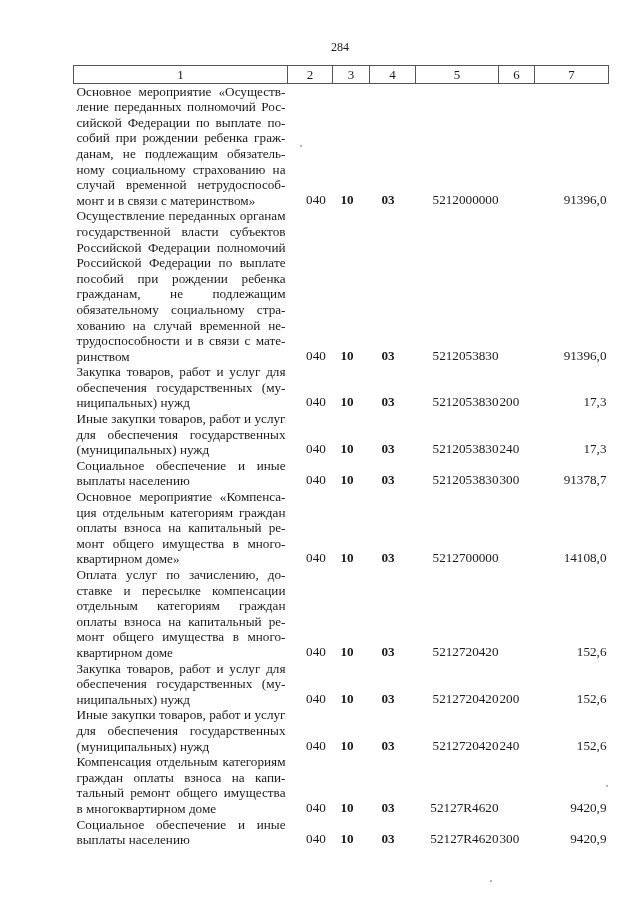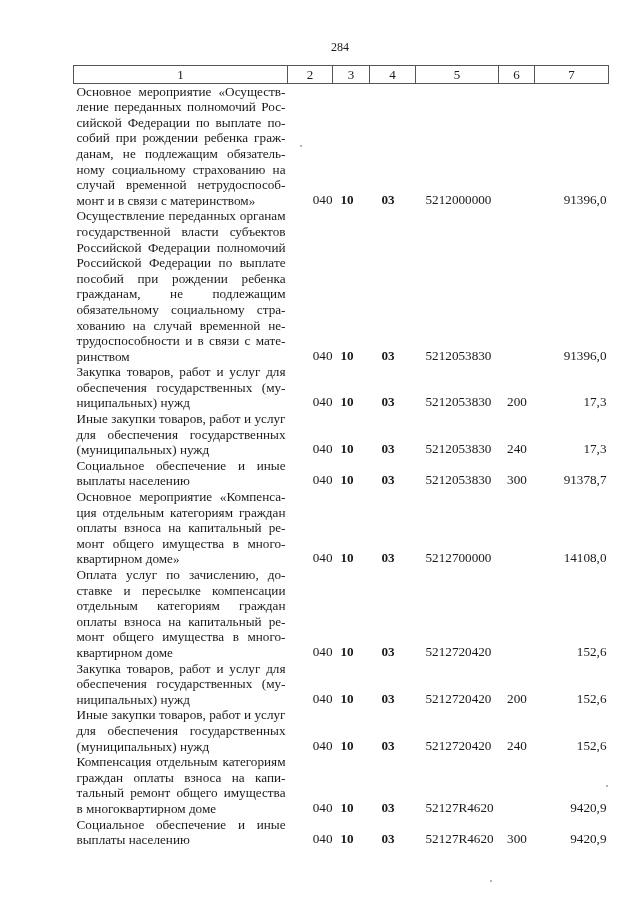--- a/index.html
+++ b/index.html
@@ -28,25 +28,25 @@
     border: 1px solid #555; font-weight: normal; text-align: center;
     padding: 1px 0 0 0; height: 15px; font-size: 13px;
   }
   tbody td { vertical-align: bottom; padding: 0; }
   td.name {
     text-align: justify; text-align-last: left; padding: 0 2px 0 3px;
     hyphens: manual;
   }
   td.num { text-align: center; padding-bottom: 1px; }
   td.amount { text-align: right; padding-right: 2px; padding-bottom: 1px; }
-  td.c2 { text-align: right; padding-left: 12px; }
+  td.c2 { text-align: center; padding-left: 12px; }
   td.c3 { text-align: left; padding-left: 8px; font-weight: bold; }
   td.c4 { text-align: left; padding-left: 12px; font-weight: bold; }
-  td.c5 { text-align: left; padding-left: 10px; }
-  td.c6 { text-align: center; padding-left: 1px; margin-left: 24px; }
+  td.c5 { text-align: right; padding-left: 10px; }
+  td.c6 { text-align: left; padding-left: 1px; margin-left: 24px; }
   .speck { position: absolute; width: 2px; height: 2px; background: #999; border-radius: 1px; }
 </style>
 </head>
 <body>
 
 <div class="page-number">284</div>
 
 <table class="budget">
   <colgroup>
     <col class="c1">

